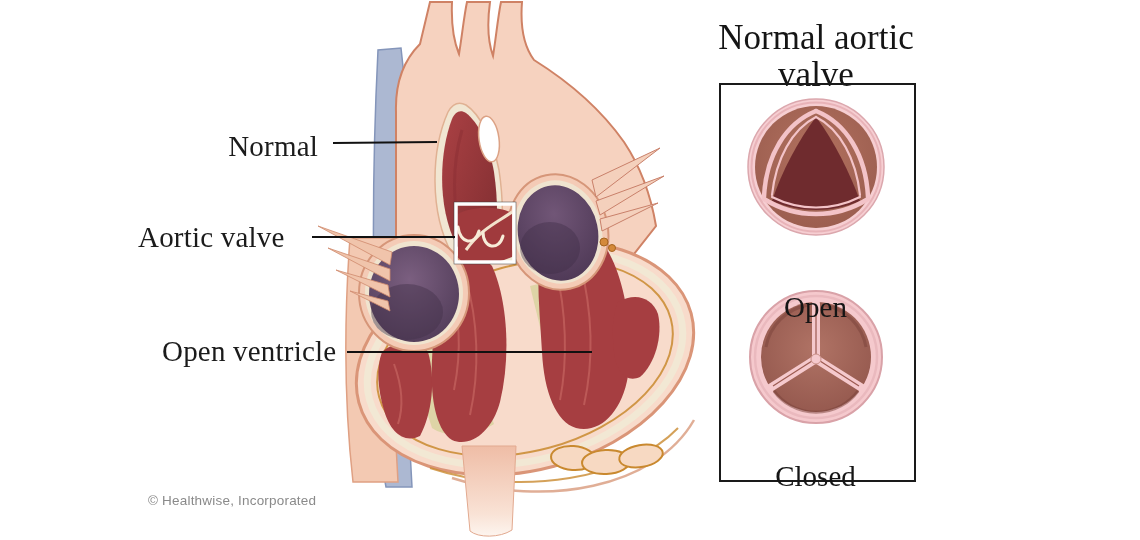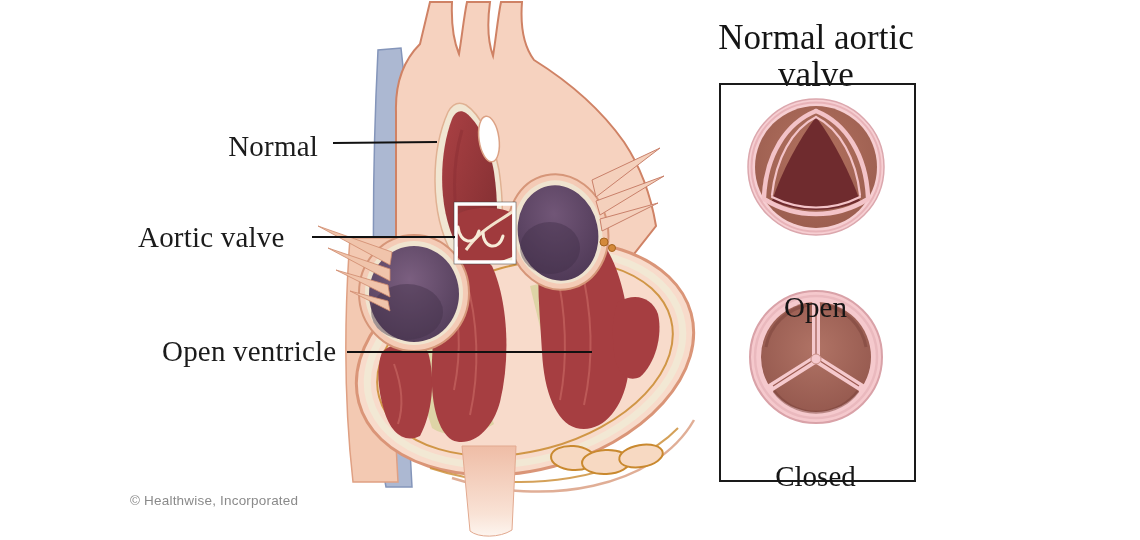--- a/index.html
+++ b/index.html
@@ -9,21 +9,21 @@
   }
   .stage svg{position:absolute;left:0;top:0;}
   .lbl{
     position:absolute;font-size:29px;line-height:1.05;letter-spacing:.2px;
     white-space:nowrap;color:#1b1b1b;
   }
   .lbl-aorta{left:218px;top:131px;width:100px;text-align:right;}
   .lbl-aortic-valve{left:138px;top:222px;}
   .lbl-left-ventricle{left:162px;top:336px;}
   .credit{
-    position:absolute;left:130px;top:493px;
+    position:absolute;left:148px;top:493px;
     font-family:"Liberation Sans", sans-serif;font-size:13.5px;color:#8a8a8a;
     letter-spacing:.2px;
   }
   .panel-title{
     position:absolute;left:715px;top:20px;width:202px;text-align:center;
     font-size:35px;line-height:1.05;color:#151515;
   }
   .panel-box{
     position:absolute;left:719px;top:83px;width:193px;height:395px;
     border:2px solid #1a1a1a;background:transparent;

